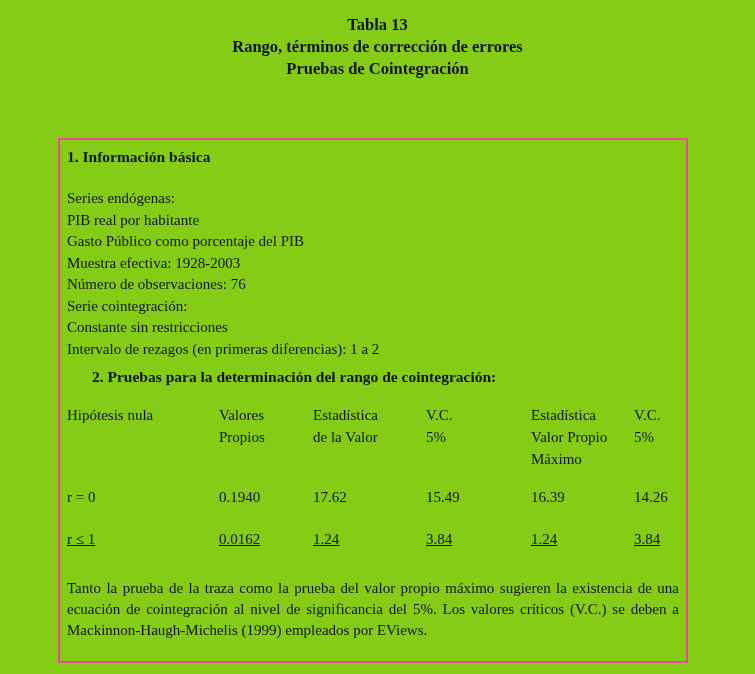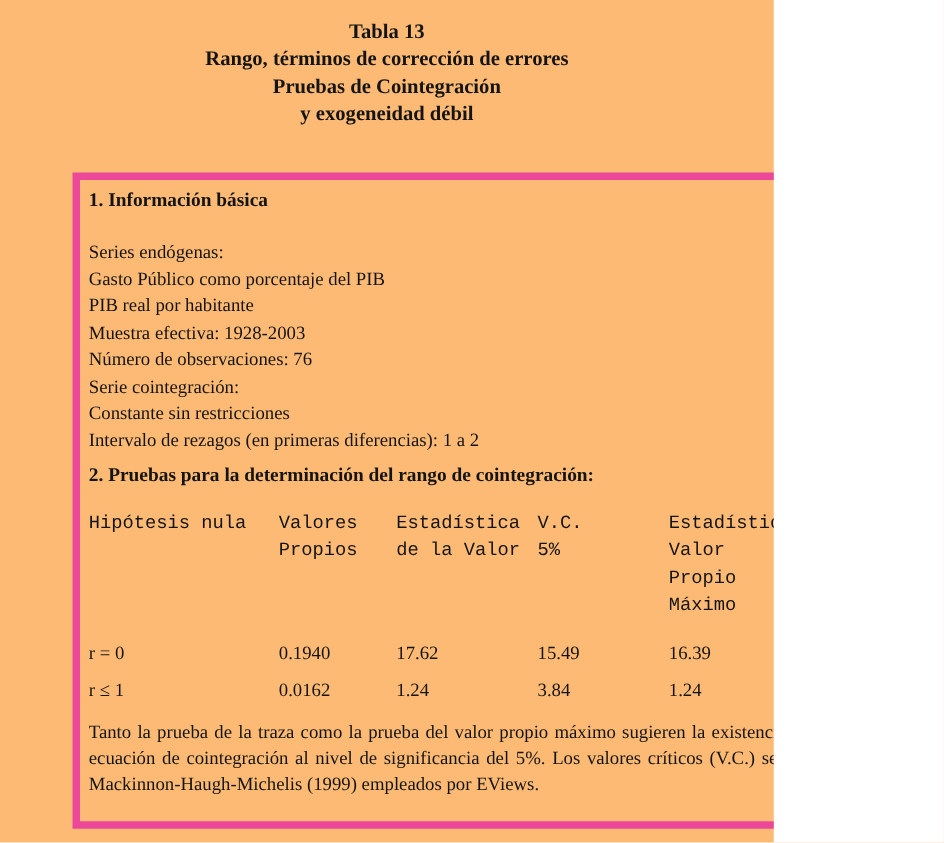--- a/index.html
+++ b/index.html
@@ -1,90 +1,89 @@
 <!DOCTYPE html>
 <html><head>
 <meta charset="utf-8">
 <style>
   * { margin: 0; padding: 0; box-sizing: border-box; }
   html, body { background: #ffffff; }
   .page {
     position: relative;
-    width: 619px;
+    width: 755px;
     height: 674px;
-    background: #fdba74;
+    background: #84cc16;
     font-family: "Liberation Serif", "DejaVu Serif", serif;
     color: #141414;
     overflow: hidden;
   }
   .title-block {
     position: absolute;
     top: 14px;
     left: 0;
     width: 100%;
     text-align: center;
     font-weight: bold;
     font-size: 16.5px;
     line-height: 22px;
   }
   .content-box {
     position: absolute;
     left: 58px;
     top: 138px;
     width: 630px;
     height: 525px;
-    border: 6px solid #ec4899;
+    border: 2px solid #ec4899;
     padding: 6px 7px 0 7px;
     font-size: 15px;
   }
   .sec-heading {
     font-weight: bold;
     font-size: 15.5px;
     line-height: 21px;
   }
   .sec1-heading { margin-bottom: 21px; }
   .info-lines { line-height: 21.5px; }
-  .sec2-heading { margin-top: 6px; }
+  .sec2-heading { margin-top: 6px; margin-left: 25px; }
   .rank-table {
     display: grid;
     grid-template-columns: 152px 94px 113px 105px 103px 49px;
     margin-top: 17px;
   }
   .rank-table .cell { line-height: 22px; }
   .rank-table .hrow { display: contents; }
-  .header-cells .cell { min-height: 66px; font-family: Liberation Mono, monospace; }
+  .header-cells .cell { min-height: 66px; }
   .row-gap1 .cell { margin-top: 16px; }
-  .row-gap2 .cell { margin-top: 8px; }
+  .row-gap2 .cell { margin-top: 20px; text-decoration: underline; }
   .note {
-    margin-top: 12px;
+    margin-top: 28px;
     text-align: justify;
     line-height: 21px;
     font-size: 15px;
   }
 </style>
 </head>
 <body>
 
 <div class="page">
 
   <div class="title-block">
     <div>Tabla 13</div>
     <div>Rango, términos de corrección de errores</div>
     <div>Pruebas de Cointegración</div>
-    <div>y exogeneidad débil</div>
   </div>
 
   <div class="content-box">
 
     <div class="sec-heading sec1-heading">1. Información básica</div>
 
     <div class="info-lines">
       <div>Series endógenas:</div>
+      <div>PIB real por habitante</div>
       <div>Gasto Público como porcentaje del PIB</div>
-      <div>PIB real por habitante</div>
       <div>Muestra efectiva: 1928-2003</div>
       <div>Número de observaciones: 76</div>
       <div>Serie cointegración:</div>
       <div>Constante sin restricciones</div>
       <div>Intervalo de rezagos (en primeras diferencias): 1 a 2</div>
     </div>
 
     <div class="sec-heading sec2-heading">2. Pruebas para la determinación del rango de cointegración:</div>
 
     <div class="rank-table">

